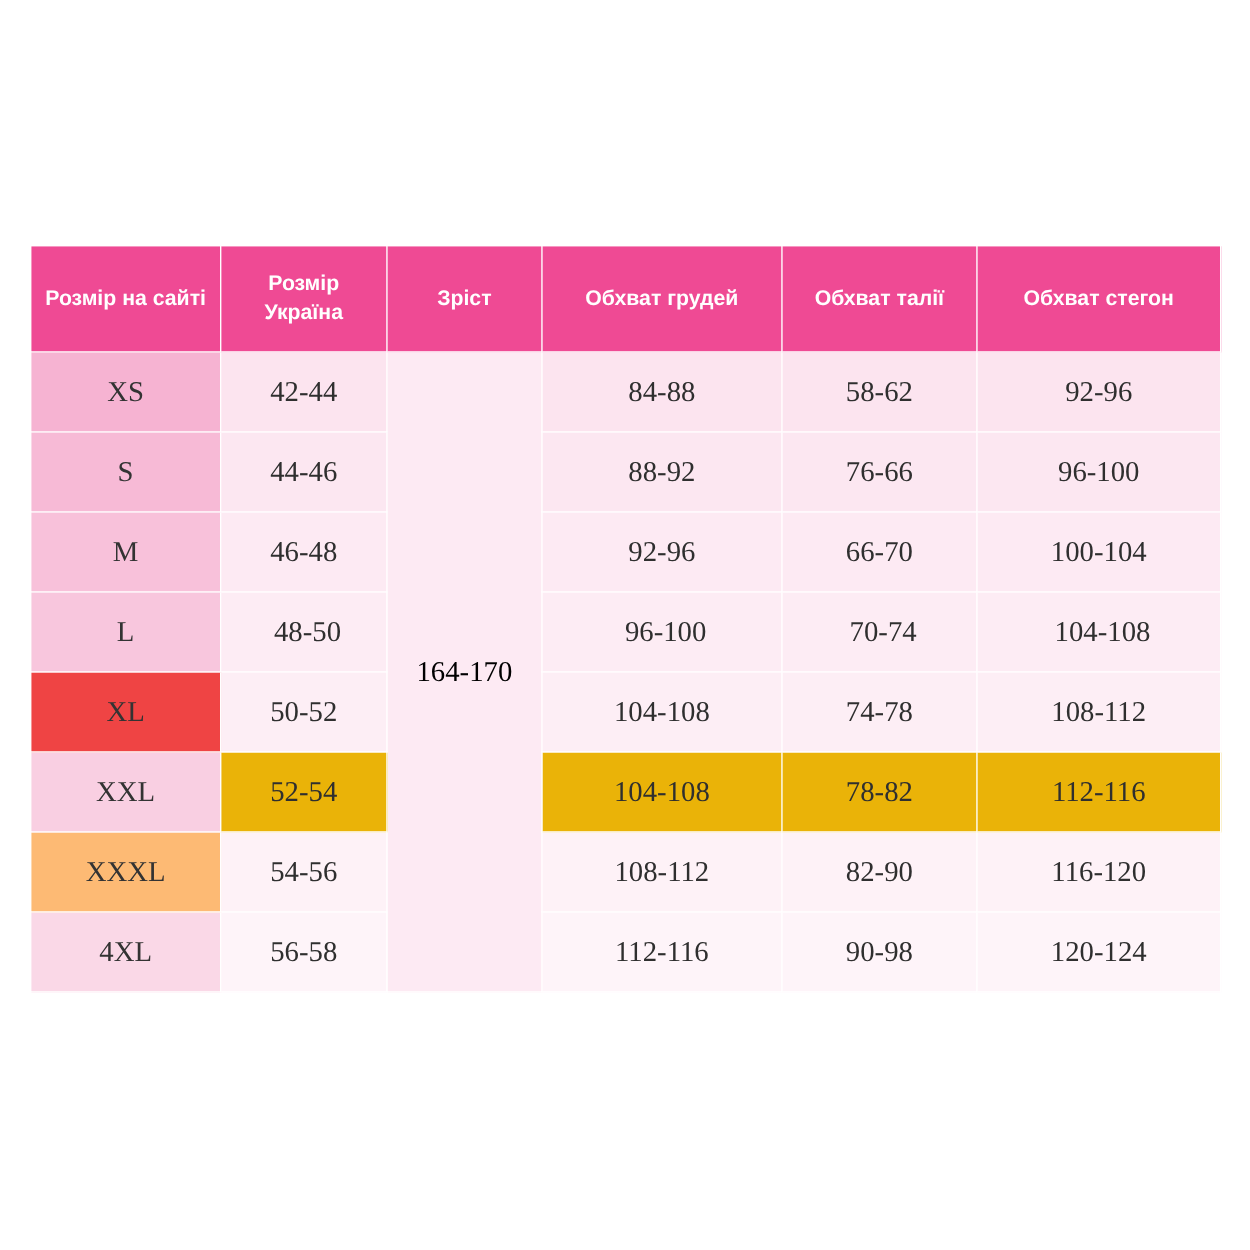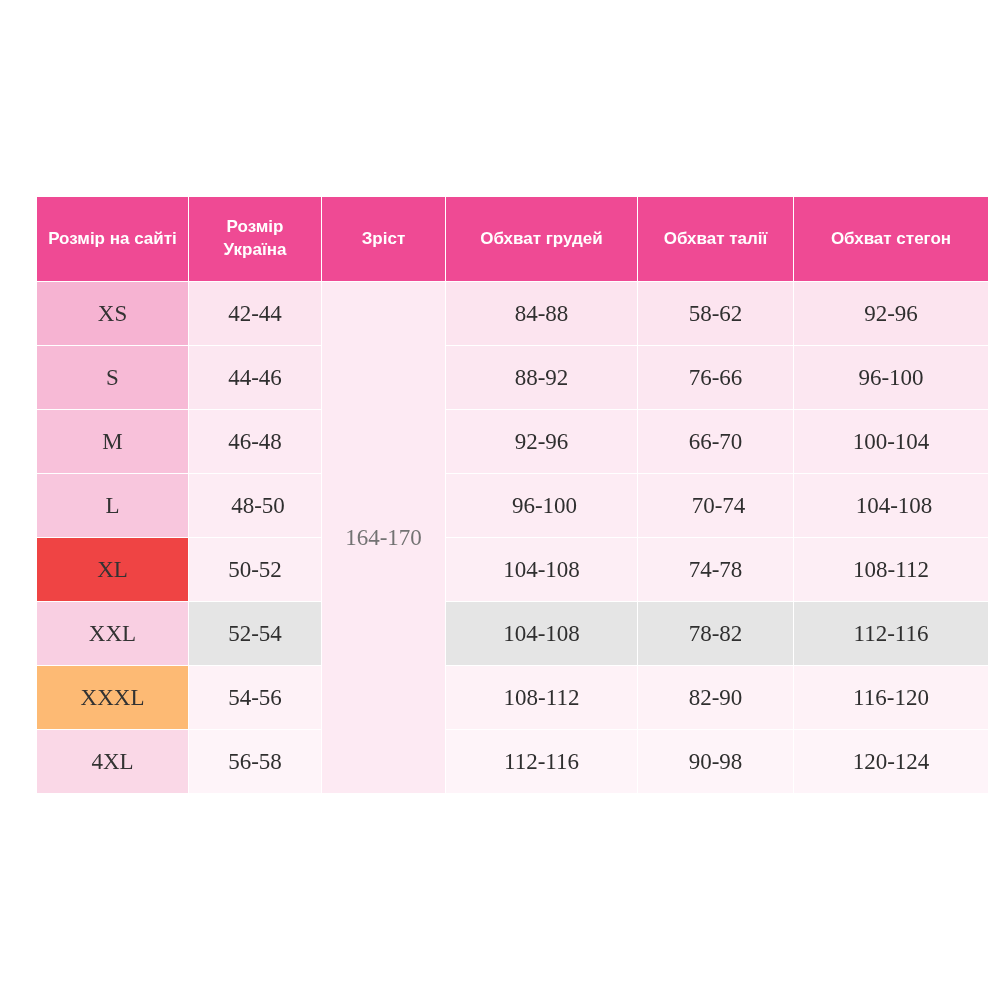--- a/index.html
+++ b/index.html
@@ -11,21 +11,21 @@
     font-family: "Liberation Serif", serif;
   }
   #page {
     position: relative;
     width: 1000px;
     height: 1000px;
     background: #ffffff;
   }
   #table-wrap {
     position: absolute;
-    left: 36px;
+    left: 24px;
     top: 196px;
     width: 952px;
   }
   table.size-table {
     border-collapse: collapse;
     width: 952px;
     table-layout: fixed;
   }
   table.size-table col.c0 { width: 152px; }
   table.size-table col.c1 { width: 133px; }
@@ -72,28 +72,28 @@
 
   
   .size-table tbody td.cell {
     background: #fdeaf3;
   }
   .size-table tbody tr:nth-child(1) td.cell { background: #fce4ef; }
   .size-table tbody tr:nth-child(2) td.cell { background: #fce7f1; }
   .size-table tbody tr:nth-child(3) td.cell { background: #fdeaf3; }
   .size-table tbody tr:nth-child(4) td.cell { background: #fdecf4; padding-left: 10px; }
   .size-table tbody tr:nth-child(5) td.cell { background: #fdeef5; }
-  .size-table tbody tr:nth-child(6) td.cell { background: #e5e5e5; }
+  .size-table tbody tr:nth-child(6) td.cell { background: #eab308; }
   .size-table tbody tr:nth-child(7) td.cell { background: #fef2f7; text-align: center; }
   .size-table tbody tr:nth-child(8) td.cell { background: #fef4f9; }
 
   .size-table tbody td.height-cell {
     background: #fdeaf3;
     font-size: 23px;
-    color: #737373;
+    color: #000000;
   }
 </style>
 </head>
 <body>
 
 <div id="page">
   <div id="table-wrap">
     <table class="size-table">
       <colgroup>
         <col class="c0">

